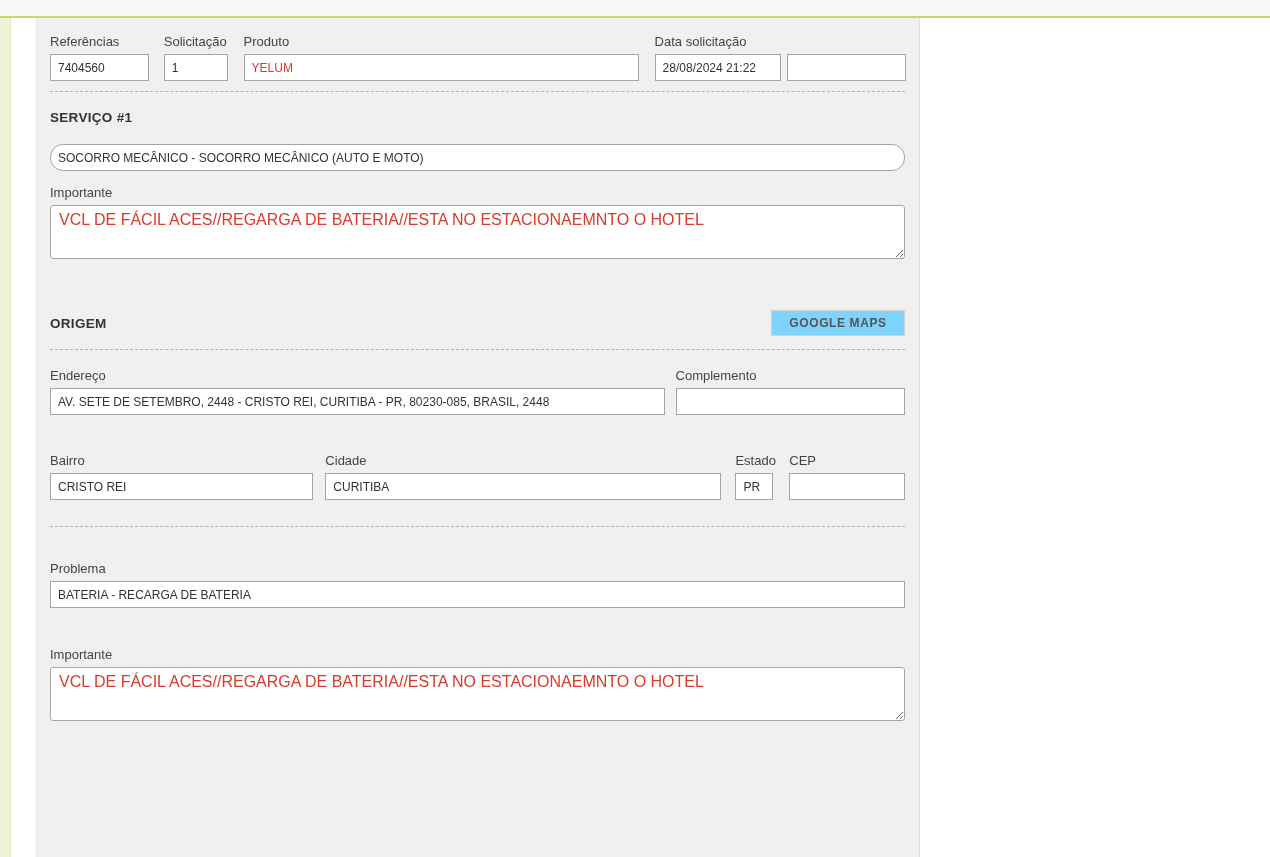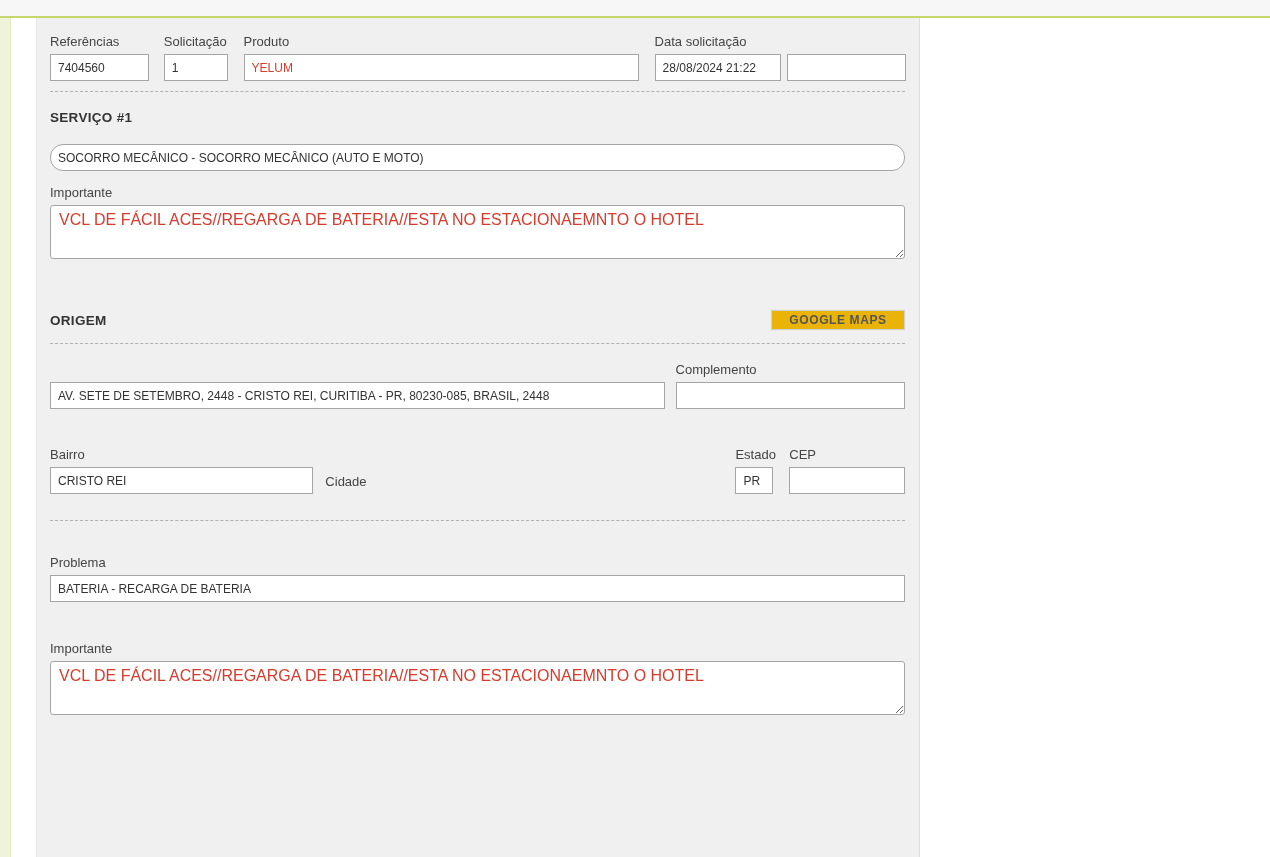--- a/index.html
+++ b/index.html
@@ -94,22 +94,22 @@
     margin: 0;
   }
   .origem-row {
     display: flex;
     align-items: center;
     justify-content: space-between;
   }
   .gm-button {
     box-sizing: border-box;
     width: 134px;
-    height: 20px;
-    background: #eab308;
+    height: 26px;
+    background: #7dd3fc;
     border: 1px solid #d2d2d2;
     box-shadow: 0 0 0 1px #ebebeb;
     font-family: "Liberation Sans", "DejaVu Sans", sans-serif;
     font-size: 12px;
     font-weight: bold;
     color: #555555;
     letter-spacing: 0.6px;
     cursor: pointer;
   }
   
@@ -187,35 +187,37 @@
 
       <div class="origem-row mt-origem">
         <h2 class="section-heading">ORIGEM</h2>
         <button class="gm-button">GOOGLE MAPS</button>
       </div>
 
       <hr class="sep mt-sep2">
 
       <div class="row mt-ender">
         <div class="col w-ender">
+          <label class="field-label">Endereço</label>
           <input class="text-input" type="text" value="AV. SETE DE SETEMBRO, 2448 - CRISTO REI, CURITIBA - PR, 80230-085, BRASIL, 2448" style="">
         </div>
         <div class="col w-compl">
           <label class="field-label">Complemento</label>
           <input class="text-input" type="text" value="" style="">
         </div>
       </div>
 
       <div class="row mt-bairro">
         <div class="col w-bairro">
           <label class="field-label">Bairro</label>
           <input class="text-input" type="text" value="CRISTO REI" style="">
         </div>
         <div class="col w-cidade">
           <label class="field-label">Cidade</label>
+          <input class="text-input" type="text" value="CURITIBA" style="">
         </div>
         <div class="col w-estado">
           <label class="field-label">Estado</label>
           <input class="text-input" type="text" value="PR" style="">
         </div>
         <div class="col w-cep">
           <label class="field-label">CEP</label>
           <input class="text-input" type="text" value="" style="">
         </div>
       </div>

